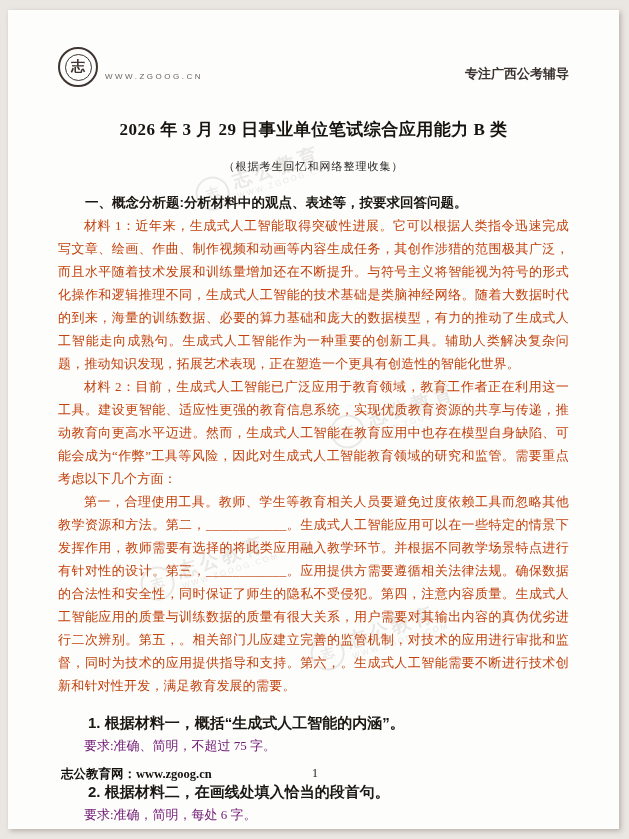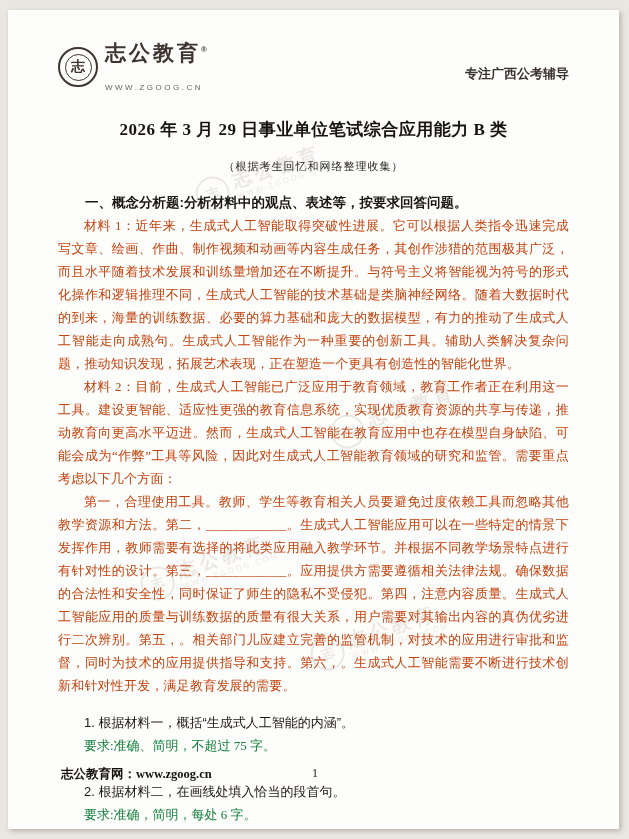--- a/index.html
+++ b/index.html
@@ -57,23 +57,23 @@
   .body-para{
     margin:0;font-size:13px;line-height:23px;color:#c2410c;
     text-align:justify;text-indent:2em;letter-spacing:.2px;
   }
 
   
   .question{margin-top:14px;}
   .question.q2{margin-top:22px;}
   .q-title{
     font-family:"Liberation Sans","DejaVu Sans",sans-serif;
-    font-weight:normal;font-size:13px;color:#1b1813;padding-left:2em;line-height:23px;
+    font-weight:bold;font-size:15px;color:#1b1813;padding-left:2em;line-height:23px;
   }
-  .q-req{font-size:13px;color:#15803d;padding-left:2em;line-height:24px;}
+  .q-req{font-size:13px;color:#701a75;padding-left:2em;line-height:24px;}
 
   
   .footer{position:absolute;left:53px;right:50px;bottom:46px;display:flex;align-items:baseline;z-index:2;}
   .footer-site{font-weight:bold;font-size:12.5px;color:#14110d;}
   .footer-page{position:absolute;left:50%;transform:translateX(-50%);font-size:12px;color:#1c1916;}
 
   
   .wm{
     position:absolute;display:flex;align-items:center;gap:6px;
     transform:rotate(-18deg);opacity:.16;z-index:1;pointer-events:none;
@@ -129,21 +129,20 @@
     </div>
 
     <div class="content">
 
       <div class="brand-row">
         <div class="brand">
           <div class="seal">
             <span class="seal-inner">志</span>
           </div>
           <div class="brand-text">
-            <div class="brand-name"><span>志公教育</span><span class="reg">®</span></div>
             <div class="brand-url">WWW.ZGOOG.CN</div>
           </div>
         </div>
         <div class="tagline">专注广西公考辅导</div>
       </div>
 
       <h1 class="doc-title">2026 年 3 月 29 日事业单位笔试综合应用能力 B 类</h1>
       <div class="doc-subtitle">（根据考生回忆和网络整理收集）</div>
 
       <div class="section-heading">一、概念分析题:分析材料中的观点、表述等，按要求回答问题。</div>

